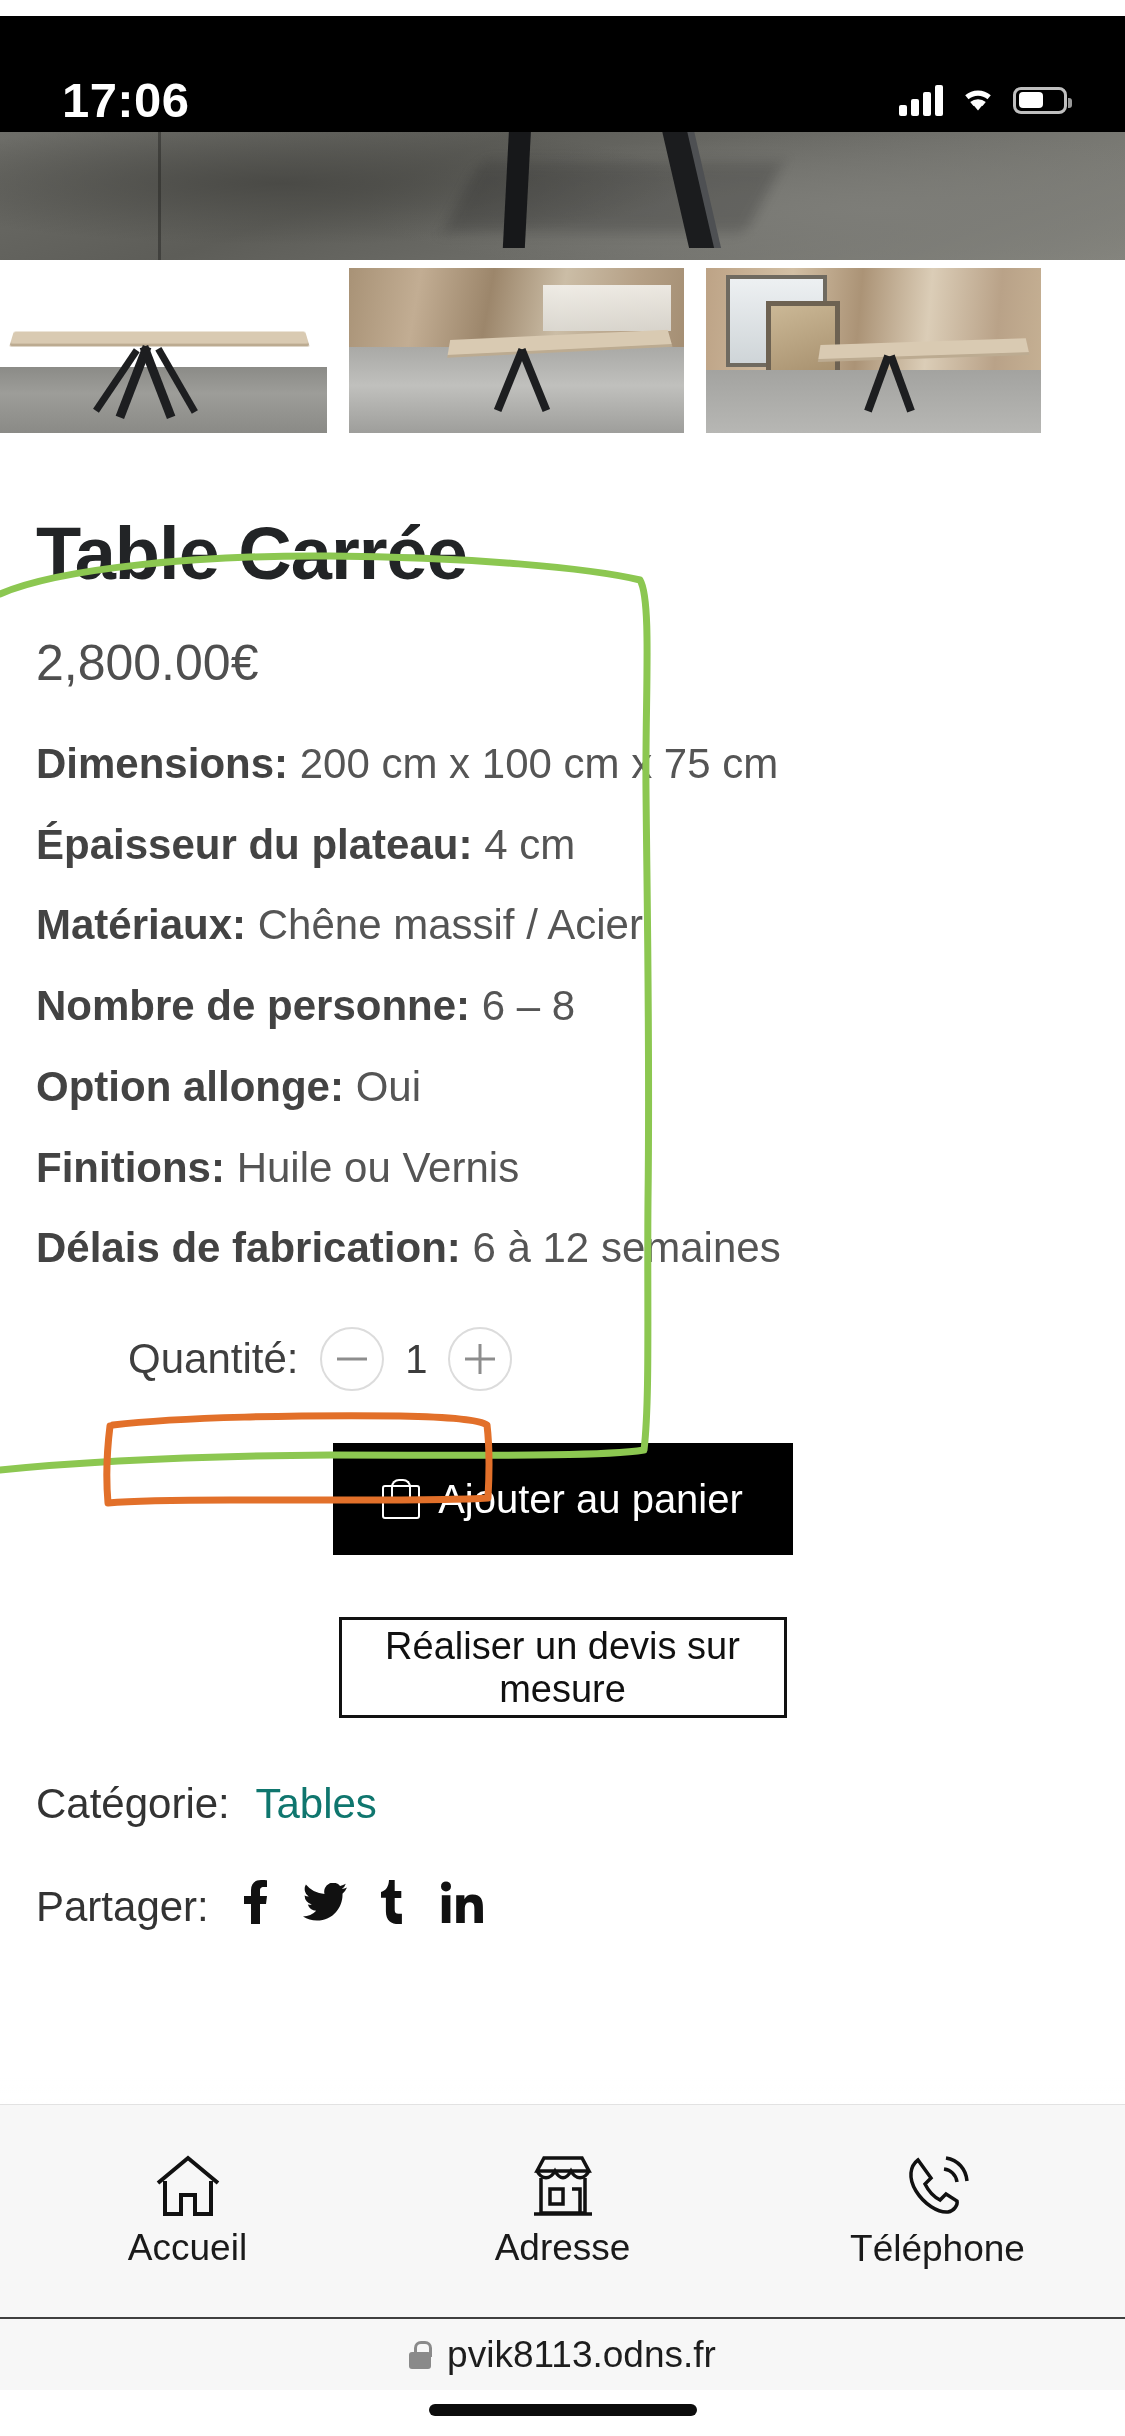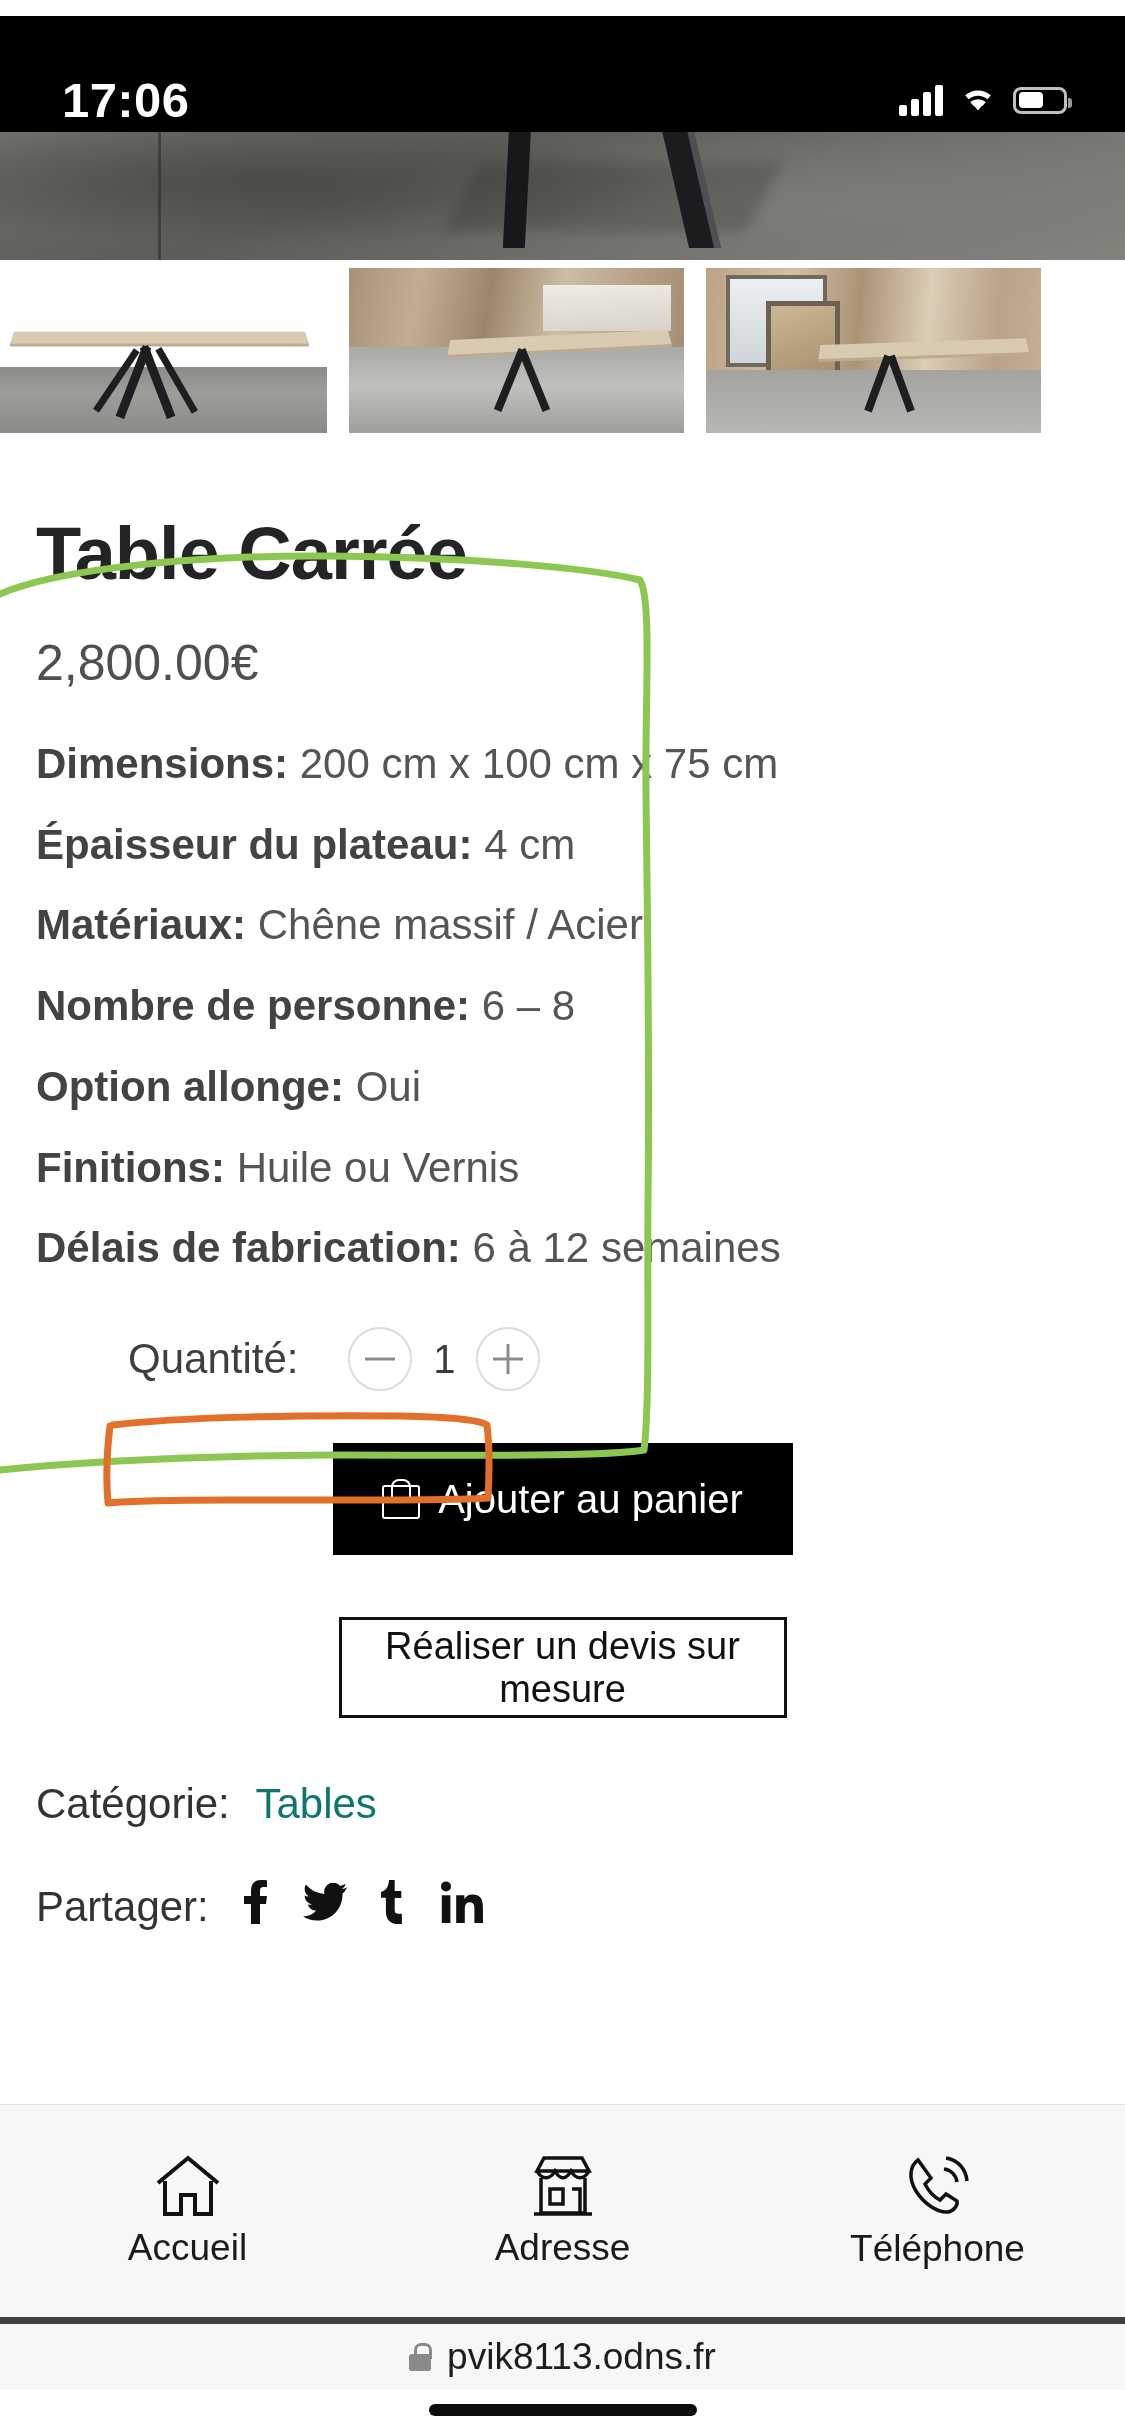--- a/index.html
+++ b/index.html
@@ -108,21 +108,21 @@
            margin-top: 78px; }
   .price { font-size: 50px; color:#4f4f4f; margin-top: 38px; font-weight:400; }
 
   .specs { margin-top: 48px; }
   .spec { font-size: 42px; line-height: 1.16; color:#4c4c4c; margin-bottom: 32px;
           white-space: nowrap; }
   .spec .k { font-weight: 700; color:#434343; }
   .spec .v { font-weight: 400; color:#555; }
 
   
-  .qty-row { display:flex; align-items:center; margin-top: 54px; padding-left: 92px; gap: 28px; }
+  .qty-row { display:flex; align-items:center; margin-top: 54px; padding-left: 92px; }
   .qty-label { font-size: 42px; color:#3f3f3f; }
   .qty-stepper { display:flex; align-items:center; margin-left: 22px; }
   .qbtn { width: 64px; height: 64px; border-radius: 50%; border: 2px solid #dcdcdc;
           background:#fff; position: relative; }
   .qbtn::before { content:""; position:absolute; left:50%; top:50%; transform:translate(-50%,-50%);
           width:30px; height:3px; background:#8d8d8d; }
   .qbtn.plus::after { content:""; position:absolute; left:50%; top:50%; transform:translate(-50%,-50%);
           width:3px; height:30px; background:#8d8d8d; }
   .qval { width: 64px; text-align:center; font-size: 40px; color:#3c3c3c; }
 
@@ -153,21 +153,21 @@
 
   
   .bottomnav { position:absolute; left:0; bottom:119px; width:1125px; height:213px;
                background:#f7f7f7; border-top:1px solid #e2e2e2;
                display:flex; align-items:center; }
   .navitem { flex:1; display:flex; flex-direction:column; align-items:center; gap:4px;text-align:right; }
   .navitem .lbl { font-size:37px; color:#1a1a1a; }
   .navitem svg { stroke:#111; fill:none; }
 
   .urlbar { position:absolute; left:0; bottom:46px; width:1125px; height:73px;
-            background:#f7f7f7; border-top:7px solid #404040;
+            background:#f7f7f7; border-top:2px solid #404040;
             display:flex; align-items:center; justify-content:center; gap:16px; }
   .urlbar .u { font-size:37px; color:#1d1d1d; }
   .lock { width:22px; height:28px; position:relative; display:inline-block; }
   .lock::before{content:"";position:absolute;left:0;bottom:0;width:22px;height:17px;
       background:#8a8a8a;border-radius:3px;}
   .lock::after{content:"";position:absolute;left:5px;top:0;width:12px;height:13px;
       border:3px solid #8a8a8a;border-bottom:0;border-radius:7px 7px 0 0;}
 
   .homebar { position:absolute; left:50%; transform:translateX(-50%); bottom:20px;
              width:268px; height:12px; background:#0d0d0d; border-radius:6px; }

